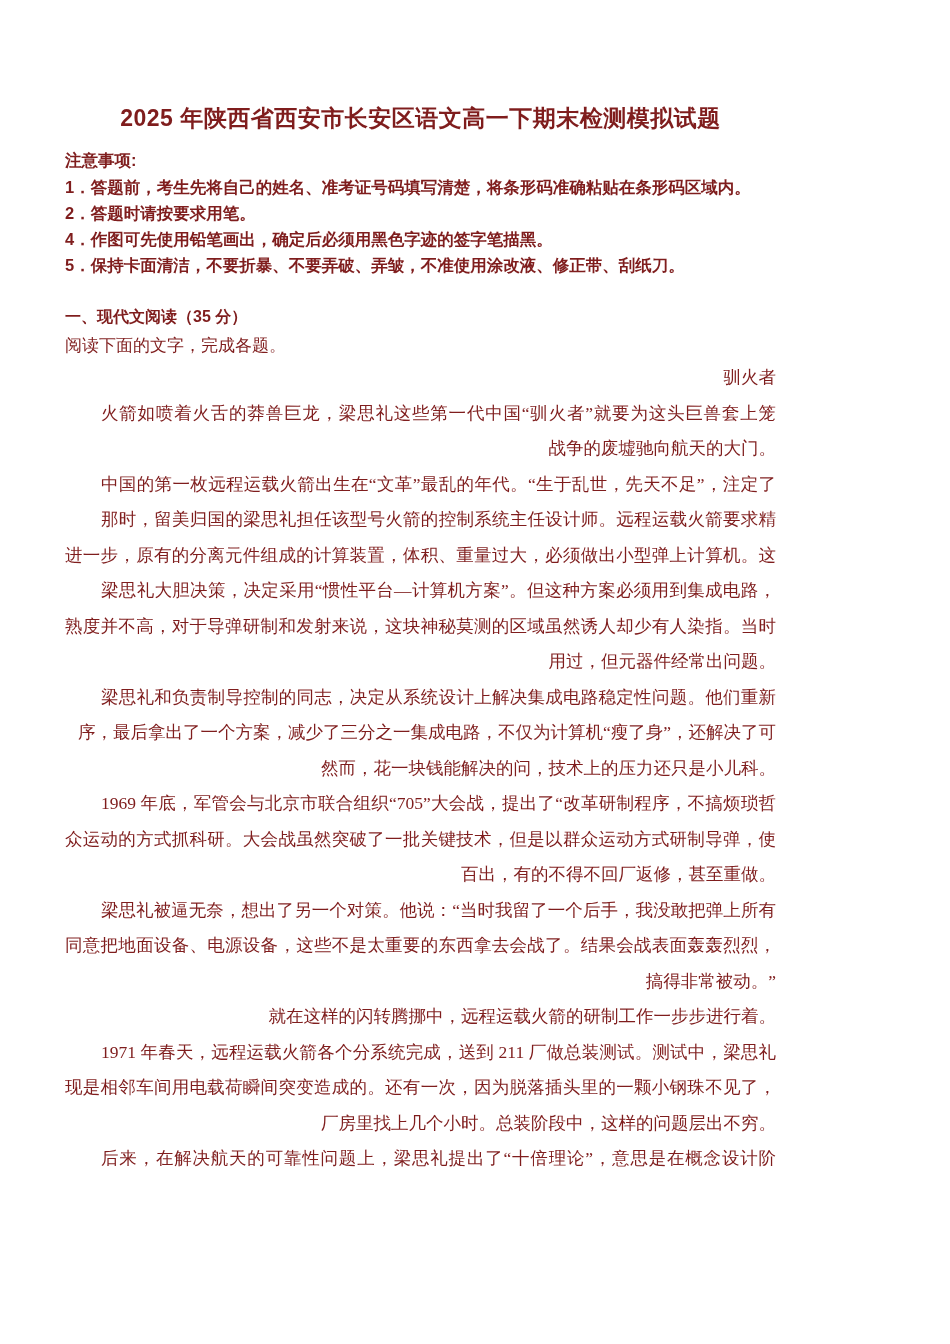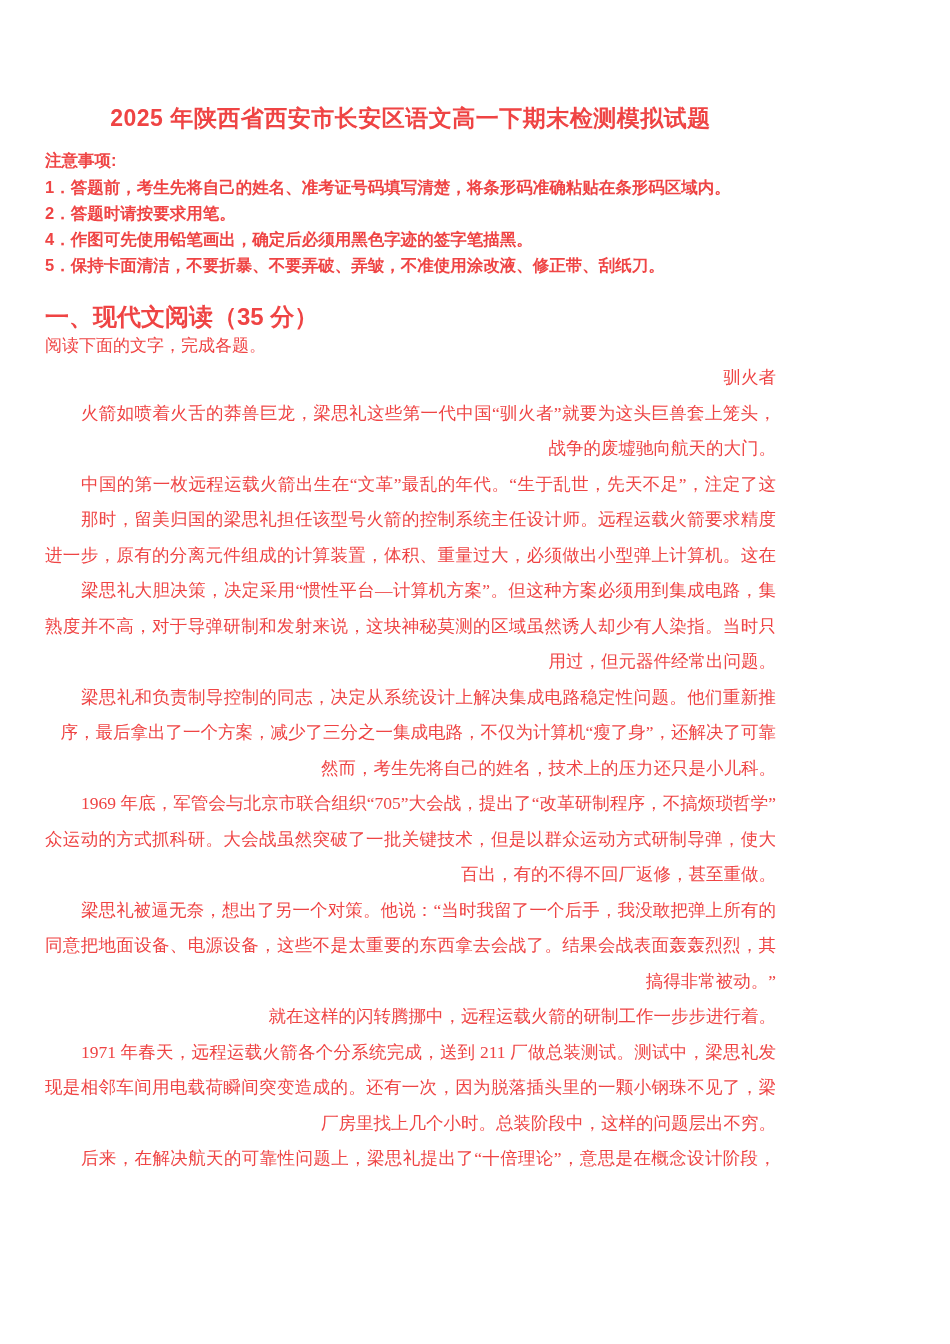--- a/index.html
+++ b/index.html
@@ -1,24 +1,24 @@
 <!DOCTYPE html>
 <html lang="zh"><head>
 <meta charset="utf-8">
 <style>
   html, body { margin: 0; padding: 0; background: #ffffff; }
   .page {
     position: relative;
     width: 816px;
     height: 1344px;
     background: #ffffff;
-    color: #ef4444;
+    color: #7f1d1d;
     overflow: hidden;
     box-sizing: border-box;
-    padding: 0 40px 0 45px;
+    padding: 0 40px 0 65px;
   }
   .doc-title {
     margin: 0;
     padding-top: 103px;
     font-family: "Liberation Sans", sans-serif;
     font-weight: bold;
     font-size: 23px;
     line-height: 30px;
     text-align: center;
     letter-spacing: 0.5px;
@@ -28,21 +28,21 @@
     font-family: "Liberation Sans", sans-serif;
     font-weight: bold;
     font-size: 16.5px;
   }
   .notice-heading { line-height: 27px; }
   .notice-item { line-height: 26px; }
   .section-heading {
     margin-top: 26px;
     font-family: "Liberation Sans", sans-serif;
     font-weight: bold;
-    font-size: 24px;
+    font-size: 16px;
     line-height: 25px;
   }
   .instruction {
     margin-top: 3px;
     font-family: "Liberation Serif", serif;
     font-size: 17px;
     line-height: 27px;
   }
   .article {
     margin-top: 1px;
@@ -86,21 +86,21 @@
       <div class="line indent fill">火箭如喷着火舌的莽兽巨龙，梁思礼这些第一代中国“驯火者”就要为这头巨兽套上笼头，绑上马鞍，驾着它从</div>
       <div class="line">战争的废墟驰向航天的大门。</div>
       <div class="line indent fill">中国的第一枚远程运载火箭出生在“文革”最乱的年代。“生于乱世，先天不足”，注定了这枚火箭多舛的命运。</div>
       <div class="line indent fill">那时，留美归国的梁思礼担任该型号火箭的控制系统主任设计师。远程运载火箭要求精度更高，控制系统也要更</div>
       <div class="line fill">进一步，原有的分离元件组成的计算装置，体积、重量过大，必须做出小型弹上计算机。这在当时，是个棘手难题。</div>
       <div class="line indent fill">梁思礼大胆决策，决定采用“惯性平台—计算机方案”。但这种方案必须用到集成电路，集成电路在当时技术成</div>
       <div class="line fill">熟度并不高，对于导弹研制和发射来说，这块神秘莫测的区域虽然诱人却少有人染指。当时只有美国的一款洲际导弹</div>
       <div class="line">用过，但元器件经常出问题。</div>
       <div class="line indent fill">梁思礼和负责制导控制的同志，决定从系统设计上解决集成电路稳定性问题。他们重新推导了制导方程和关机程</div>
       <div class="line">序，最后拿出了一个方案，减少了三分之一集成电路，不仅为计算机“瘦了身”，还解决了可靠性的问题。</div>
-      <div class="line indent">然而，考生先将自己的姓名，技术上的压力还只是小儿科。</div>
+      <div class="line indent">然而，花一块钱能解决的问，技术上的压力还只是小儿科。</div>
       <div class="line indent fill">1969 年底，军管会与北京市联合组织“705”大会战，提出了“改革研制程序，不搞烦琐哲学”的口号，用搞群</div>
       <div class="line fill">众运动的方式抓科研。大会战虽然突破了一批关键技术，但是以群众运动方式研制导弹，使大部分设备在试验时问题</div>
       <div class="line">百出，有的不得不回厂返修，甚至重做。</div>
       <div class="line indent fill">梁思礼被逼无奈，想出了另一个对策。他说：“当时我留了一个后手，我没敢把弹上所有的东西拿去会战，仅仅</div>
       <div class="line fill">同意把地面设备、电源设备，这些不是太重要的东西拿去会战了。结果会战表面轰轰烈烈，其实回来以后还得返修整顿，</div>
       <div class="line">搞得非常被动。”</div>
       <div class="line indent">就在这样的闪转腾挪中，远程运载火箭的研制工作一步步进行着。</div>
       <div class="line indent fill">1971 年春天，远程运载火箭各个分系统完成，送到 211 厂做总装测试。测试中，梁思礼发现笔录仪上出现了一个</div>
       <div class="line fill">现是相邻车间用电载荷瞬间突变造成的。还有一次，因为脱落插头里的一颗小钢珠不见了，梁思礼就要带着大家趴在</div>
       <div class="line">厂房里找上几个小时。总装阶段中，这样的问题层出不穷。</div>

